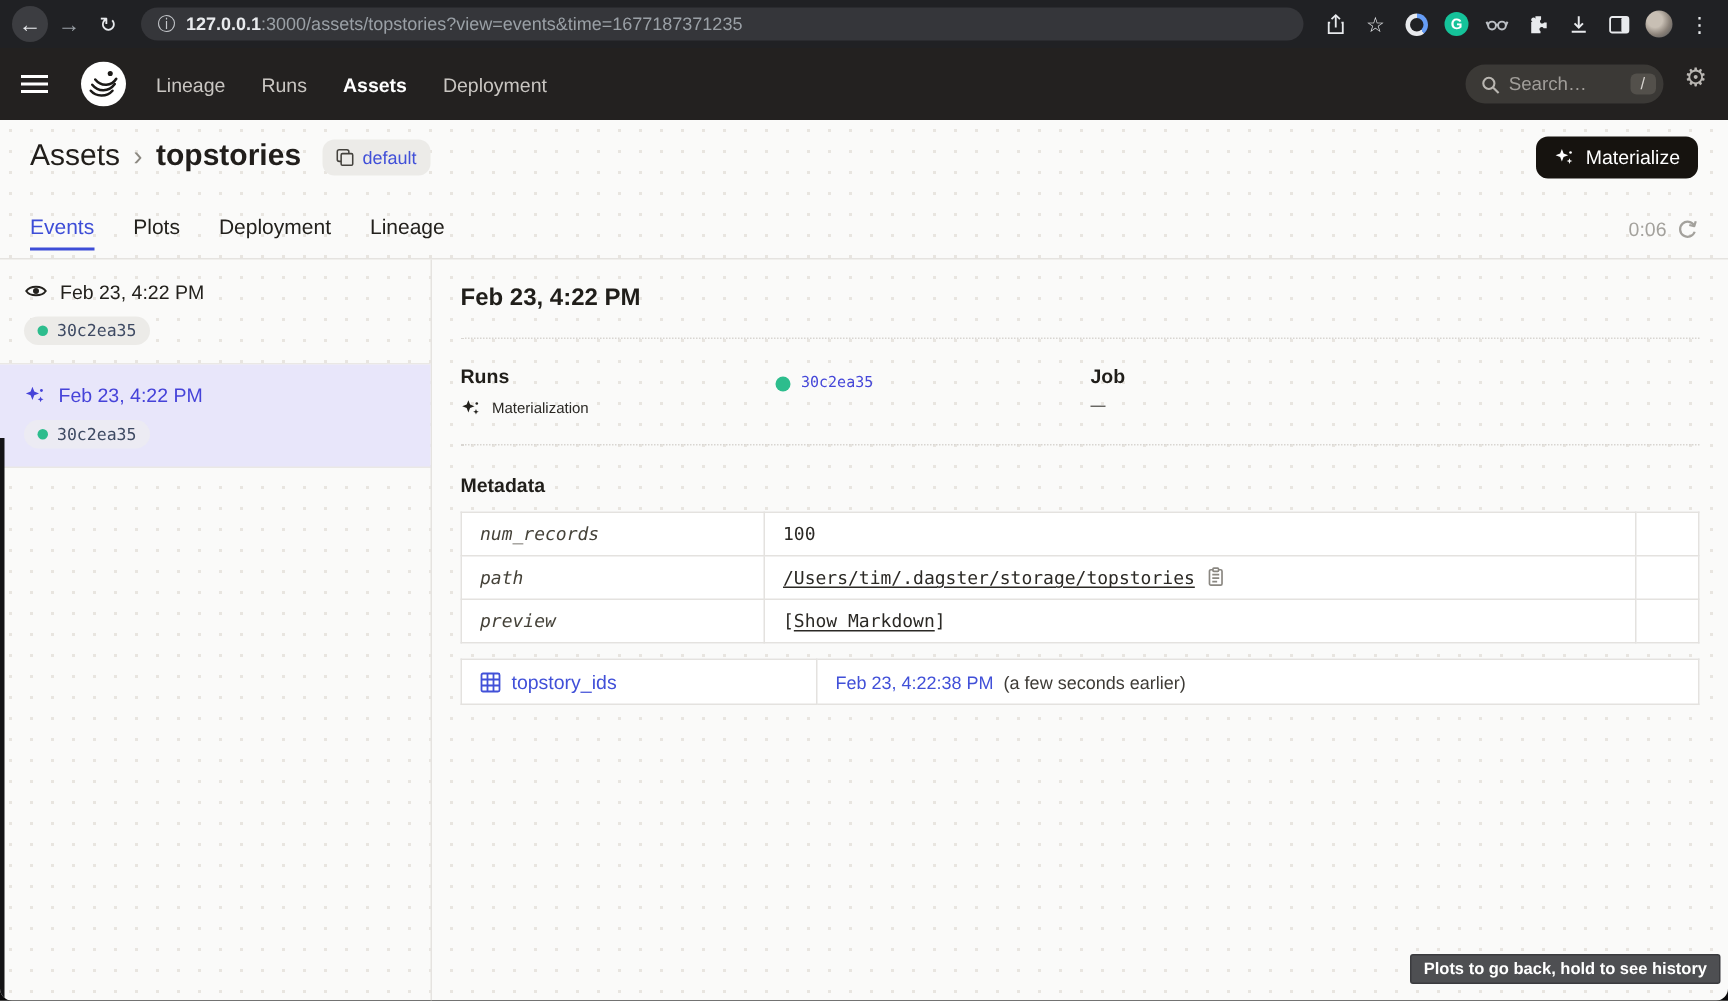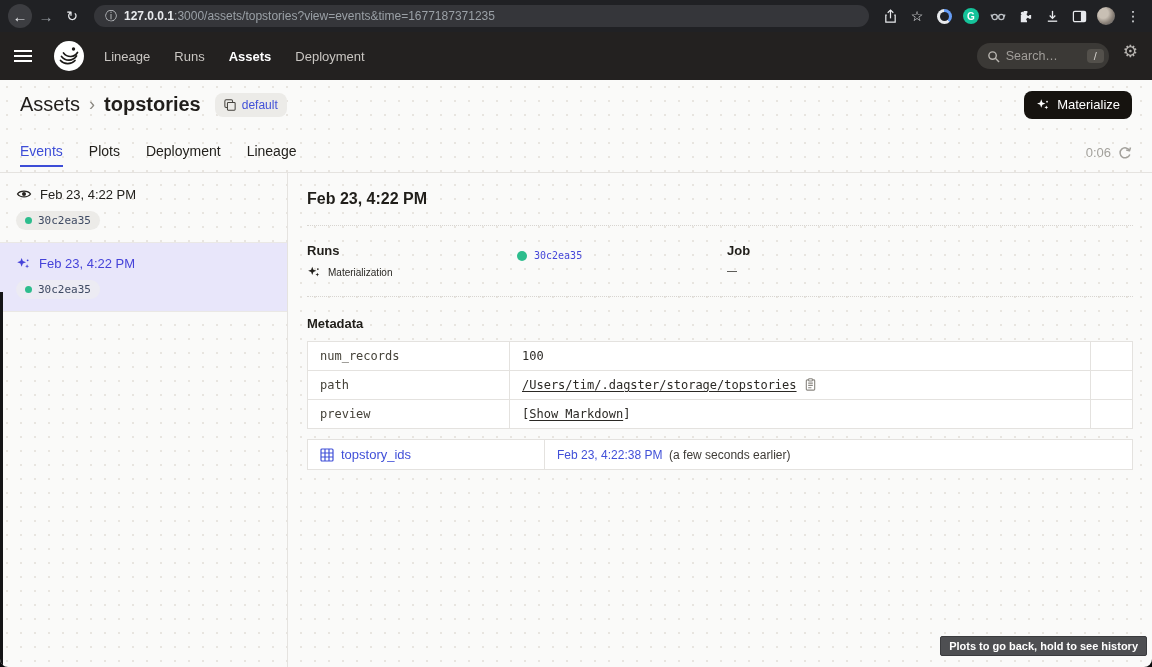--- a/index.html
+++ b/index.html
@@ -94,21 +94,21 @@
   .cols { display:flex; margin-top:17px; }
   .col { width:210px; }
   .col-label { font-size:13px; font-weight:700; color:#201E1A; }
   .col-value { margin-top:7px; font-size:10px; color:#2A2824; display:flex; align-items:center; gap:7px; }
   .run-link { font-family:"DejaVu Sans Mono", monospace; color:#4547D9; text-decoration:none; cursor:pointer; }
   .gdot-lg { width:10px; height:10px; border-radius:50%; background:#2DBD8D; }
   .section-heading { margin-top:19px; font-size:13px; font-weight:700; color:#201E1A; }
   table.dg-table { margin-top:10px; width:100%; border-collapse:collapse; background:#FFFFFF; }
   table.dg-table td { border:1px solid #E4E2DF; padding:7px 12px; font-size:12px; }
   .mono { font-family:"DejaVu Sans Mono", monospace; }
-  .key-cell { width:202px; color:#454239; }
+  .key-cell { width:202px; color:#454239;font-style:italic; }
   .val-cell { color:#2B2925; }
   .empty-cell { width:42px; }
   .mono-link { color:#2B2925; text-decoration:underline; text-underline-offset:2px; cursor:pointer; }
   .copy-btn { display:inline-flex; vertical-align:-2px; margin-left:7px; cursor:pointer; }
   .src-asset-cell { width:237px; }
   .src-asset { display:flex; align-items:center; gap:7px; font-size:13px; color:#4150D8; }
   .src-asset a { color:#4150D8; text-decoration:none; cursor:pointer; }
   .src-time-cell { font-size:13px; color:#3E3B36; }
   .src-time-link { color:#4150D8; text-decoration:none; cursor:pointer; }
 

